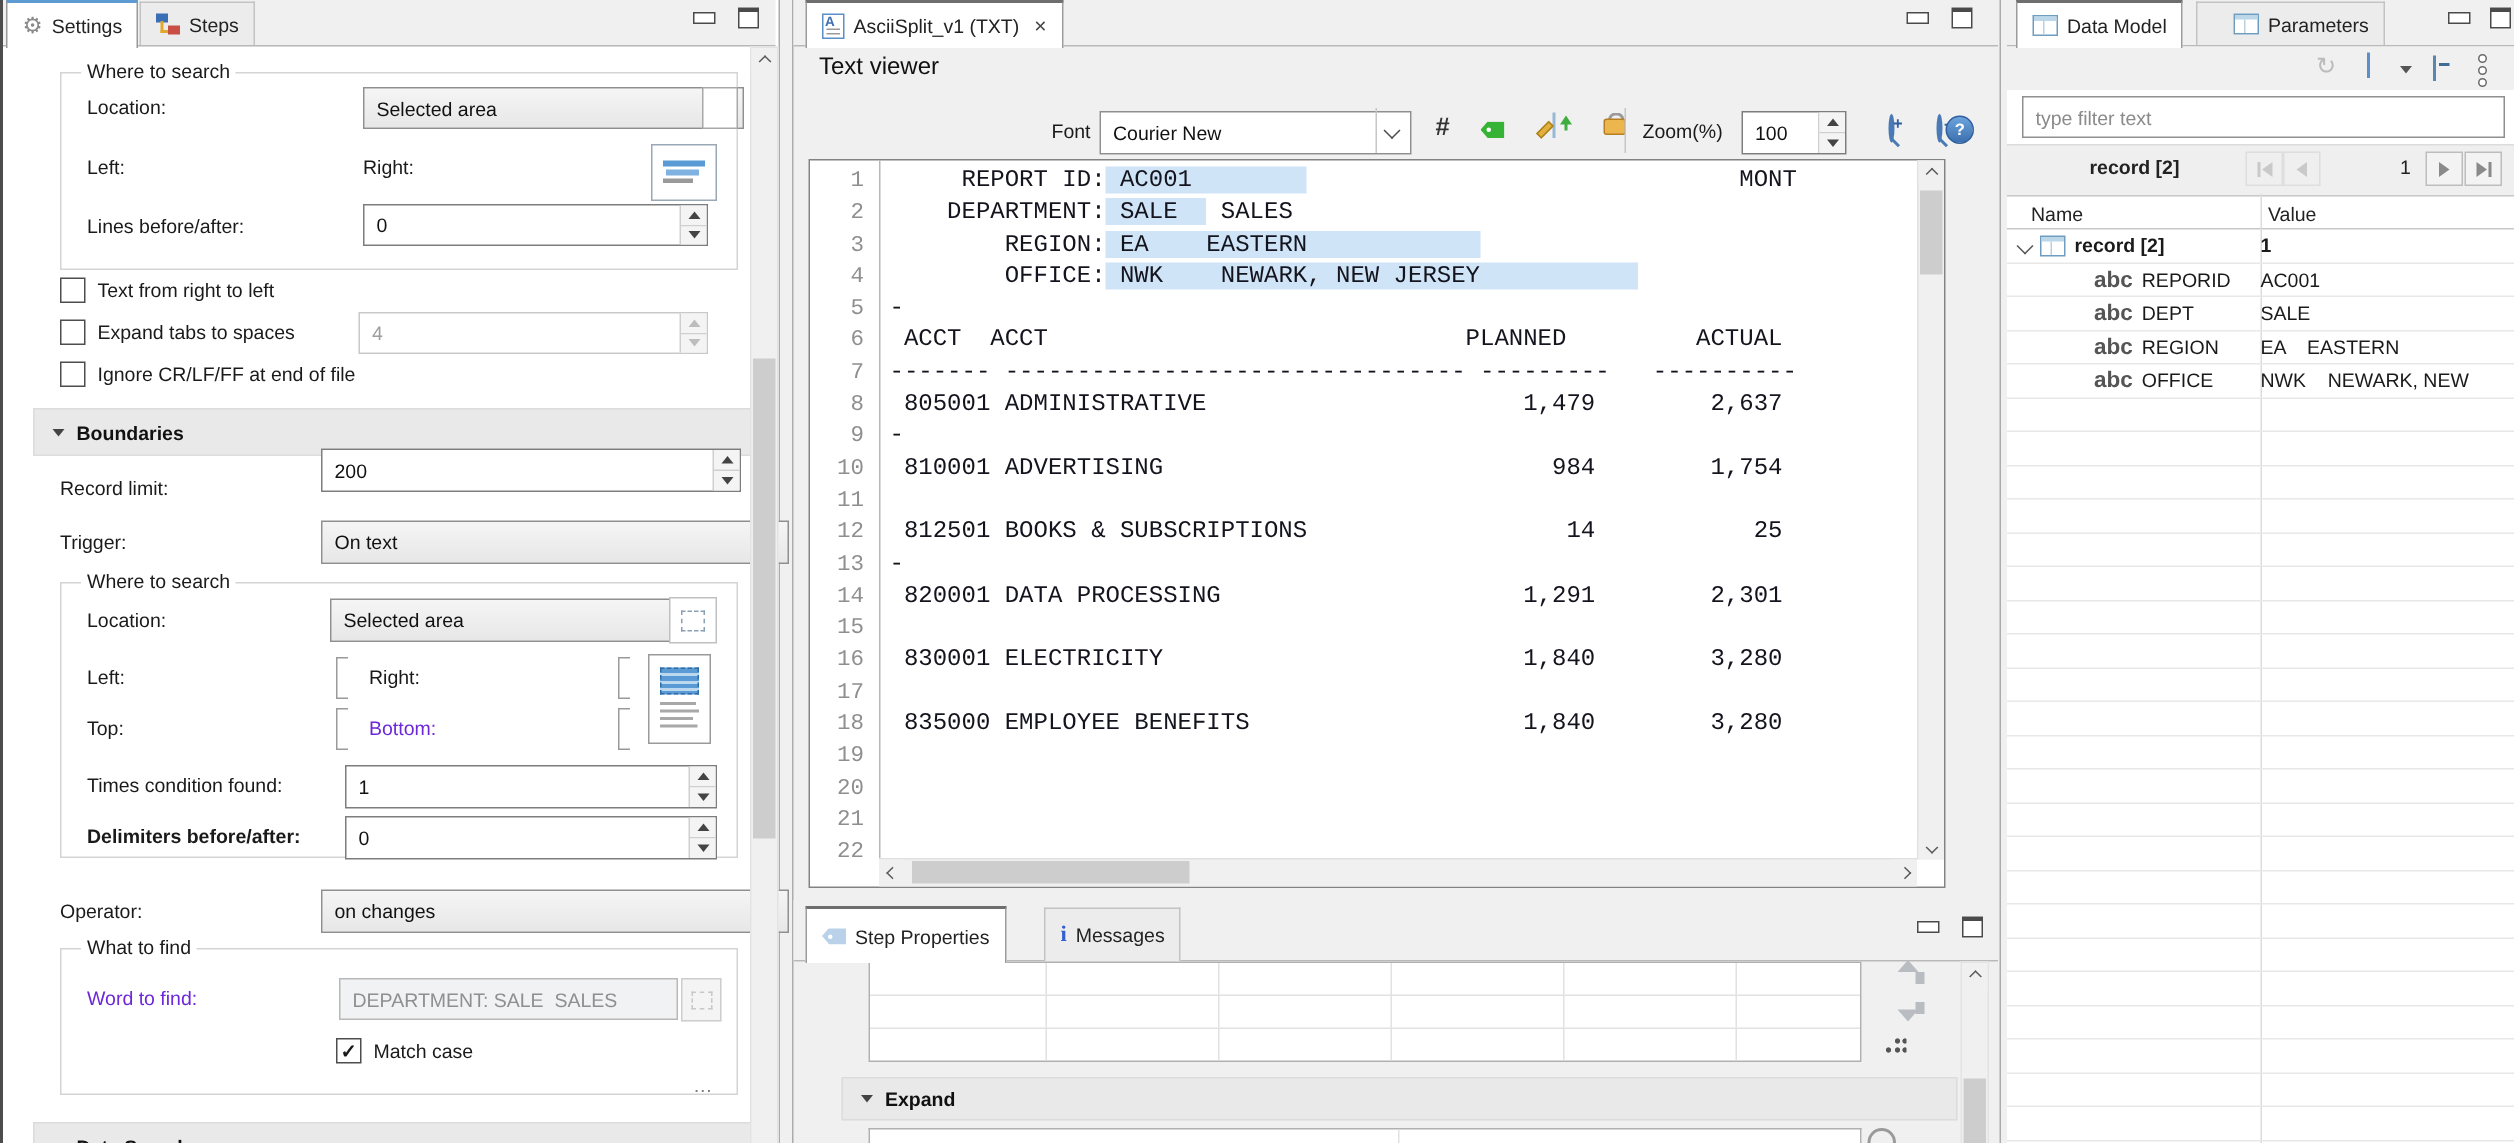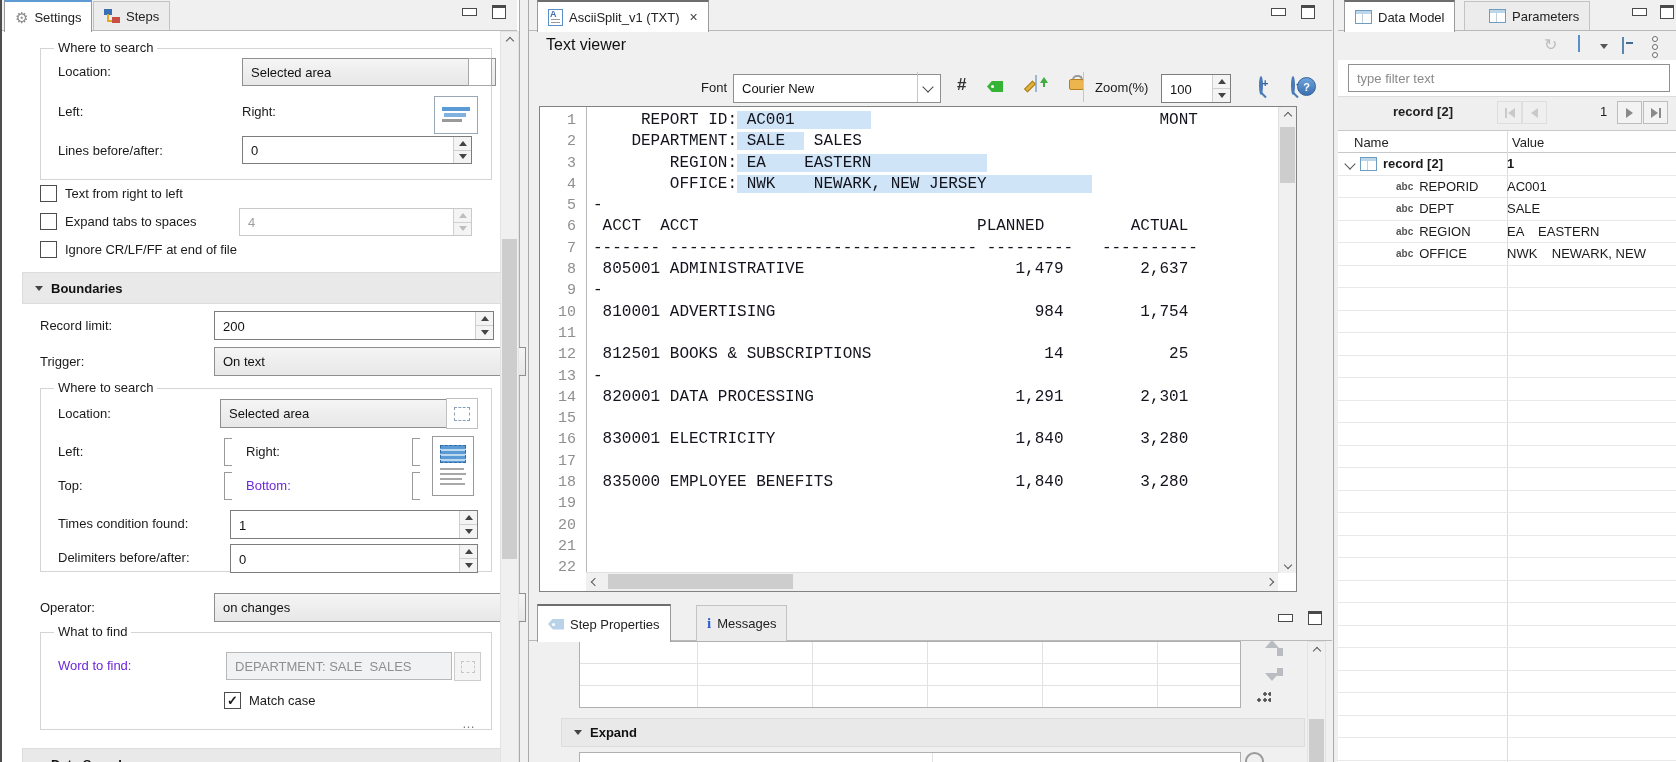--- a/index.html
+++ b/index.html
@@ -78,21 +78,21 @@
   .edit-ico .st{position:absolute;left:7px;top:6px;width:2px;height:5px;background:#3fae3f;}
   .edit-ico .pen{position:absolute;right:0;bottom:2px;width:10px;height:3px;background:#e2b13c;border:1px solid #a97f1d;transform:rotate(-45deg);}
   .refresh-ico{font-size:16px;color:#bcbcbc;line-height:1;}
   .tbl-ico{position:relative;width:15px;height:12px;border:1px solid #6f9dc0;background:#fff;}
   .tbl-ico:before{content:"";position:absolute;left:0;right:0;top:0;height:3px;background:#bcd6ea;}
   .tbl-ico:after{content:"";position:absolute;left:6px;top:3px;bottom:0;width:1px;background:#bcd0de;}
   .collapse-ico{position:relative;width:14px;height:11px;border:1px solid #5a87b0;background:#eaf2f9;}
   .collapse-ico:after{content:"";position:absolute;left:3px;top:4px;width:7px;height:2px;background:#3f6c95;}
   .dots-ico{display:flex;flex-direction:column;gap:2px;}
   .dots-ico i{width:4px;height:4px;border:1px solid #6a6a6a;border-radius:50%;background:#fff;}
-  .abc-ico{font-size:10px;font-weight:bold;color:#555;letter-spacing:0;}
+  .abc-ico{font-size:15px;font-weight:bold;color:#555;letter-spacing:0;}
   .dash-ico{width:14px;height:12px;border:1px dashed #8aa0b5;}
   .arr3d{position:relative;width:16px;height:18px;}
   .arr3d .h{position:absolute;left:50%;width:0;height:0;border-left:7px solid transparent;border-right:7px solid transparent;transform:translateX(-50%);}
   .arr3d.up .h{top:0;border-bottom:8px solid #b9bcc0;}
   .arr3d.up .s{position:absolute;left:5px;top:8px;width:6px;height:8px;background:#b9bcc0;}
   .arr3d.down .h{bottom:0;border-top:8px solid #b9bcc0;}
   .arr3d.down .s{position:absolute;left:5px;top:2px;width:6px;height:8px;background:#b9bcc0;}
   
   .sb{position:absolute;background:#f0f0f0;border:1px solid #e3e3e3;}
   .sb .btn{position:absolute;background:#f0f0f0;display:flex;align-items:center;justify-content:center;}
@@ -204,21 +204,21 @@
     <div class="cb" style="left:38px;top:241px;">
       <span class="box"></span>
       <span>Ignore CR/LF/FF at end of file</span>
     </div>
 
     <div class="bar" style="left:20px;top:272px;width:478px;height:30px;">
       <span class="tri-dn"></span>
       <span>Boundaries</span>
     </div>
     <span class="lbl" style="left:38px;top:318px;">Record limit:</span>
-    <div class="spin" style="left:212px;top:311px;width:278px;height:27px;text-align:right;">
+    <div class="spin" style="left:212px;top:299px;width:278px;height:27px;text-align:right;">
       <span class="val">200</span>
       <div class="btns">
           <div>
             <span class="tri-up"></span>
           </div>
           <div>
             <span class="tri-dn"></span>
           </div>
         </div>
     </div>
@@ -261,21 +261,21 @@
       <span class="val">1</span>
       <div class="btns">
           <div>
             <span class="tri-up"></span>
           </div>
           <div>
             <span class="tri-dn"></span>
           </div>
         </div>
     </div>
-    <span class="lbl" style="left:56px;top:550px;">Delimiters before/after:</span>
+    <span class="lbl" style="left:56px;top:550px;font-weight:bold;">Delimiters before/after:</span>
     <div class="spin" style="left:228px;top:544px;width:246px;height:27px;">
       <span class="val">0</span>
       <div class="btns">
           <div>
             <span class="tri-up"></span>
           </div>
           <div>
             <span class="tri-dn"></span>
           </div>
         </div>

